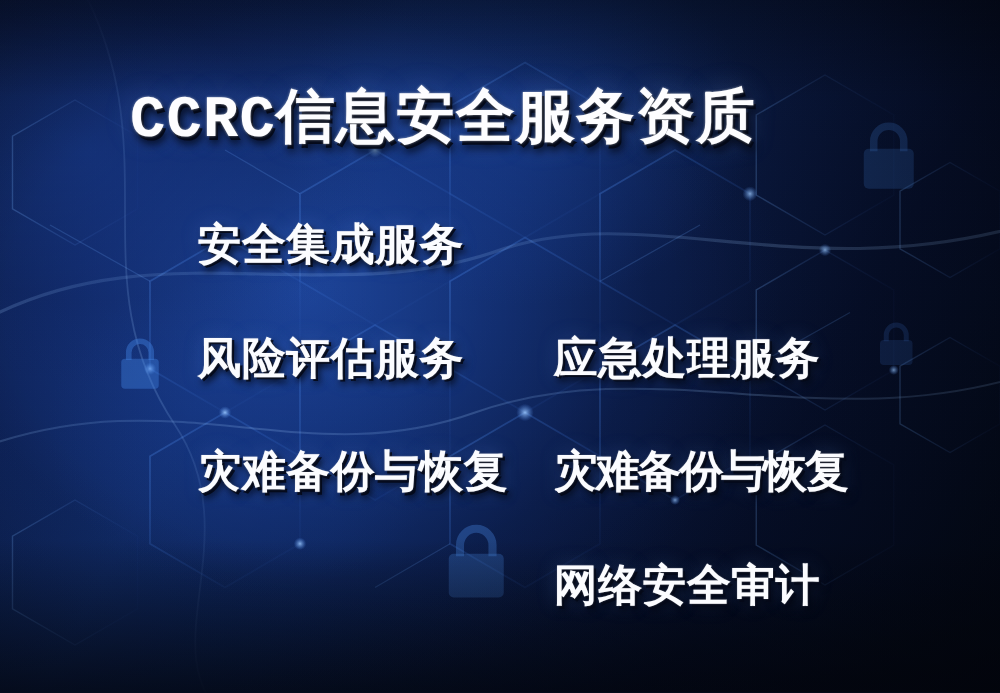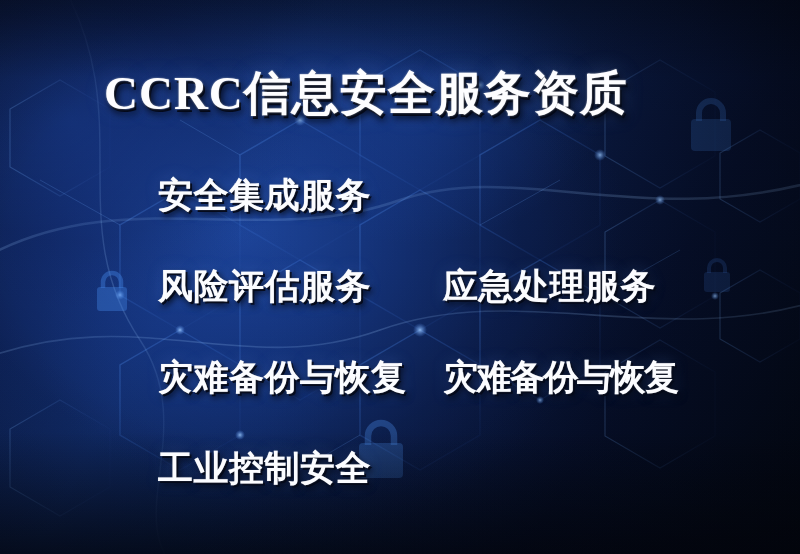--- a/index.html
+++ b/index.html
@@ -2,21 +2,21 @@
 <html><head>
 <meta charset="utf-8">
 <style>
   * { margin:0; padding:0; box-sizing:border-box; }
   html,body { width:800px; height:554px; overflow:hidden; background:#04080f; }
 
   .poster{
     position:relative;
     width:800px; height:554px;
     overflow:hidden;
-    font-family:Liberation Serif, serif;
+    font-family:Liberation Mono, monospace;
     background:#061028;
   }
 
   
   .bg-base{
     position:absolute; inset:0;
     background:
       linear-gradient(118deg,
         #0c1c44 0%,
         #0d2154 16%,
@@ -252,18 +252,18 @@
         <div class="cell col1">风险评估服务</div>
         <div class="cell col2">应急处理服务</div>
       </div>
 
       <div class="row">
         <div class="cell col1">灾难备份与恢复</div>
         <div class="cell col2 wide">灾难备份与恢复</div>
       </div>
 
       <div class="row">
-        <div class="cell col1">工业控制安全</div>
+        <div class="cell col2">网络安全审计</div>
       </div>
 
     </div>
   </div>
 </div>
 
 </body></html>

